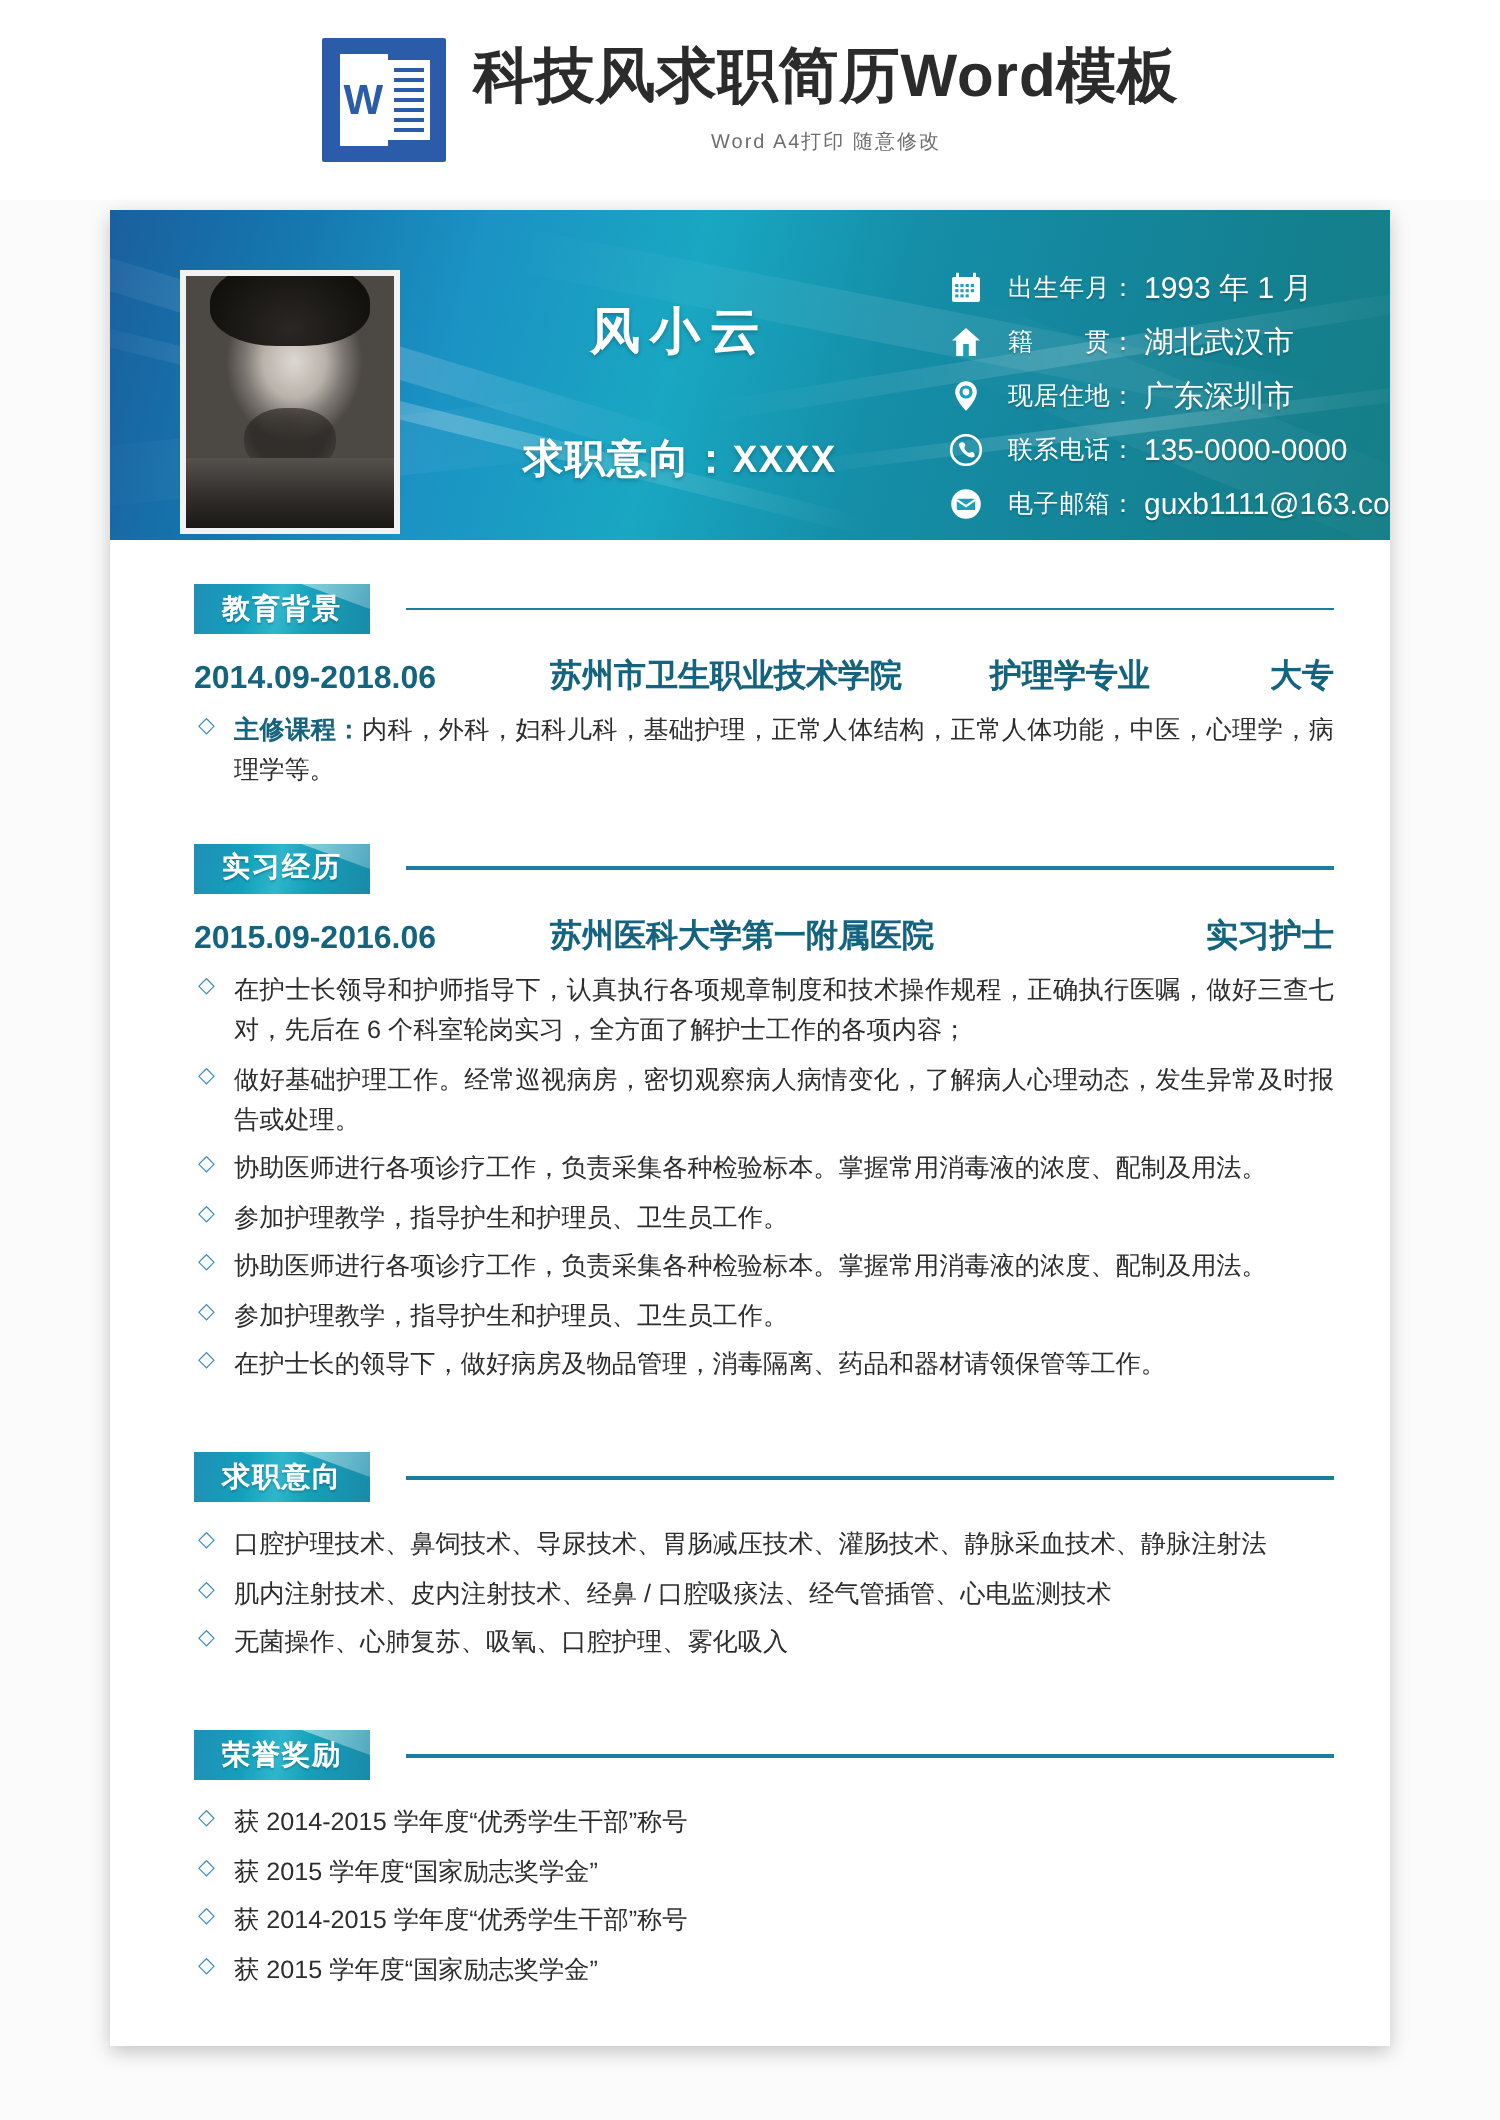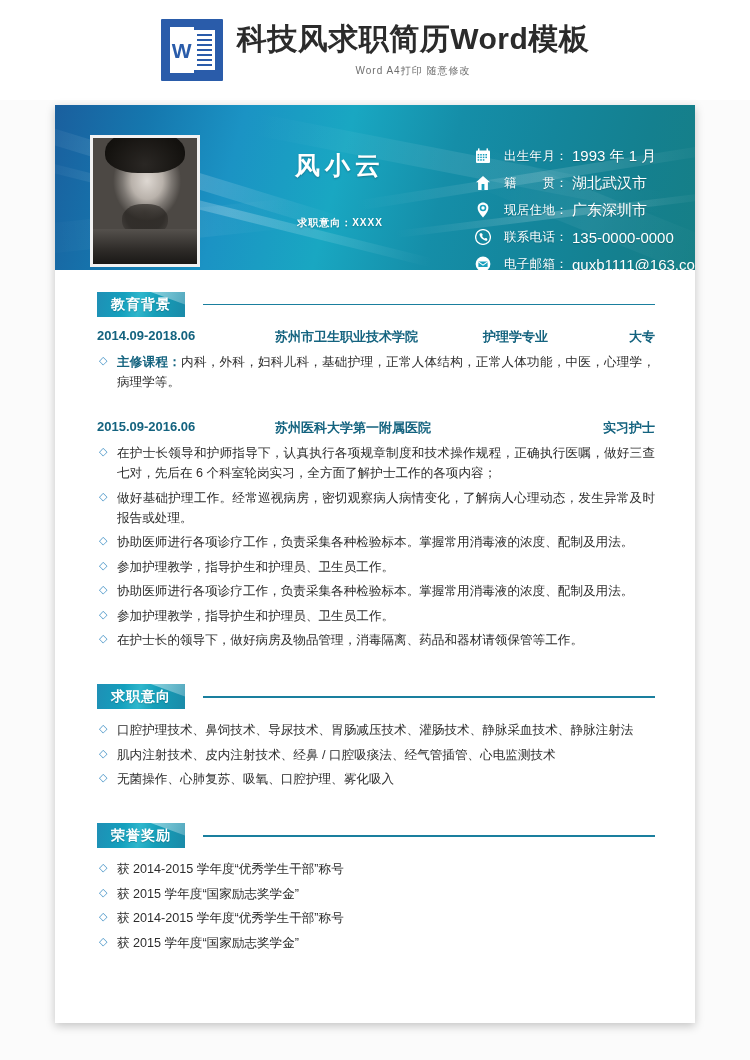--- a/index.html
+++ b/index.html
@@ -154,29 +154,30 @@
     color: #ffffff;
   }
   .cand-name {
     font-size: 25px;
     font-weight: bold;
     letter-spacing: 5px;
     text-shadow: 0 1px 2px rgba(0,0,0,.25);
   }
   .cand-target {
     margin-top: 34px;
-    font-size: 10px;
+    font-size: 20px;
     font-weight: bold;
     letter-spacing: 1px;
     text-shadow: 0 1px 2px rgba(0,0,0,.25);
+    font-family: Liberation Mono, monospace;
   }
 
   .contact-list {
     position: absolute;
-    left: 418px; top: 40px;
+    left: 418px; top: 28px;
     color: #ffffff;
   }
   .contact-row {
     display: flex;
     align-items: center;
     height: 22px;
     margin-bottom: 5px;
   }
   .contact-row .ci {
     width: 20px; height: 18px;
@@ -194,21 +195,21 @@
   .contact-value {
     font-size: 15px;
     white-space: nowrap;
     margin-left: 4px;
     text-shadow: 0 1px 1px rgba(0,0,0,.2);
   }
 
   
   .body-area {
     position: relative;
-    padding: 22px 40px 0 42px;
+    padding: 22px 28px 0 42px;
   }
 
   .section { margin-bottom: 4px; }
 
   .sec-head {
     display: flex;
     align-items: center;
     margin-bottom: 11px;
   }
   .sec-tag {
@@ -238,22 +239,22 @@
   }
   .sec-rule {
     flex: 1 1 auto;
     height: 1.6px;
     background: #1a7f9e;
     margin-left: 18px;
   }
 
   .entry-row {
     display: flex;
-    align-items: flex-start;
-    font-size: 13px;
+    align-items: flex-end;
+    font-size: 16px;
     font-weight: bold;
     color: #14637f;
     margin-bottom: 6px;
   }
   .entry-date   { width: 178px; flex: 0 0 auto; }
   .entry-org    { flex: 1 1 auto; }
   .entry-major  { width: 120px; flex: 0 0 auto; }
   .entry-degree { width: 52px; flex: 0 0 auto; text-align: right; }
   .entry-role   { flex: 0 0 auto; text-align: right; }
 
@@ -423,20 +424,26 @@
       </div>
       <div class="bullet">
         <span class="dia">◇</span>
         <span class="btxt"><b>主修课程：</b>内科，外科，妇科儿科，基础护理，正常人体结构，正常人体功能，中医，心理学，病理学等。</span>
       </div>
     </div>
 
     <div class="gap-m"></div>
 
     <div class="section">
+      <div class="sec-head">
+        <div class="sec-tag">
+          <span>实习经历</span>
+        </div>
+        <div class="sec-rule"></div>
+      </div>
       <div class="entry-row">
         <span class="entry-date">2015.09-2016.06</span>
         <span class="entry-org">苏州医科大学第一附属医院</span>
         <span class="entry-role">实习护士</span>
       </div>
 
       <div class="bullet">
         <span class="dia">◇</span>
         <span class="btxt">在护士长领导和护师指导下，认真执行各项规章制度和技术操作规程，正确执行医嘱，做好三查七对，先后在 6 个科室轮岗实习，全方面了解护士工作的各项内容；</span>
       </div>

